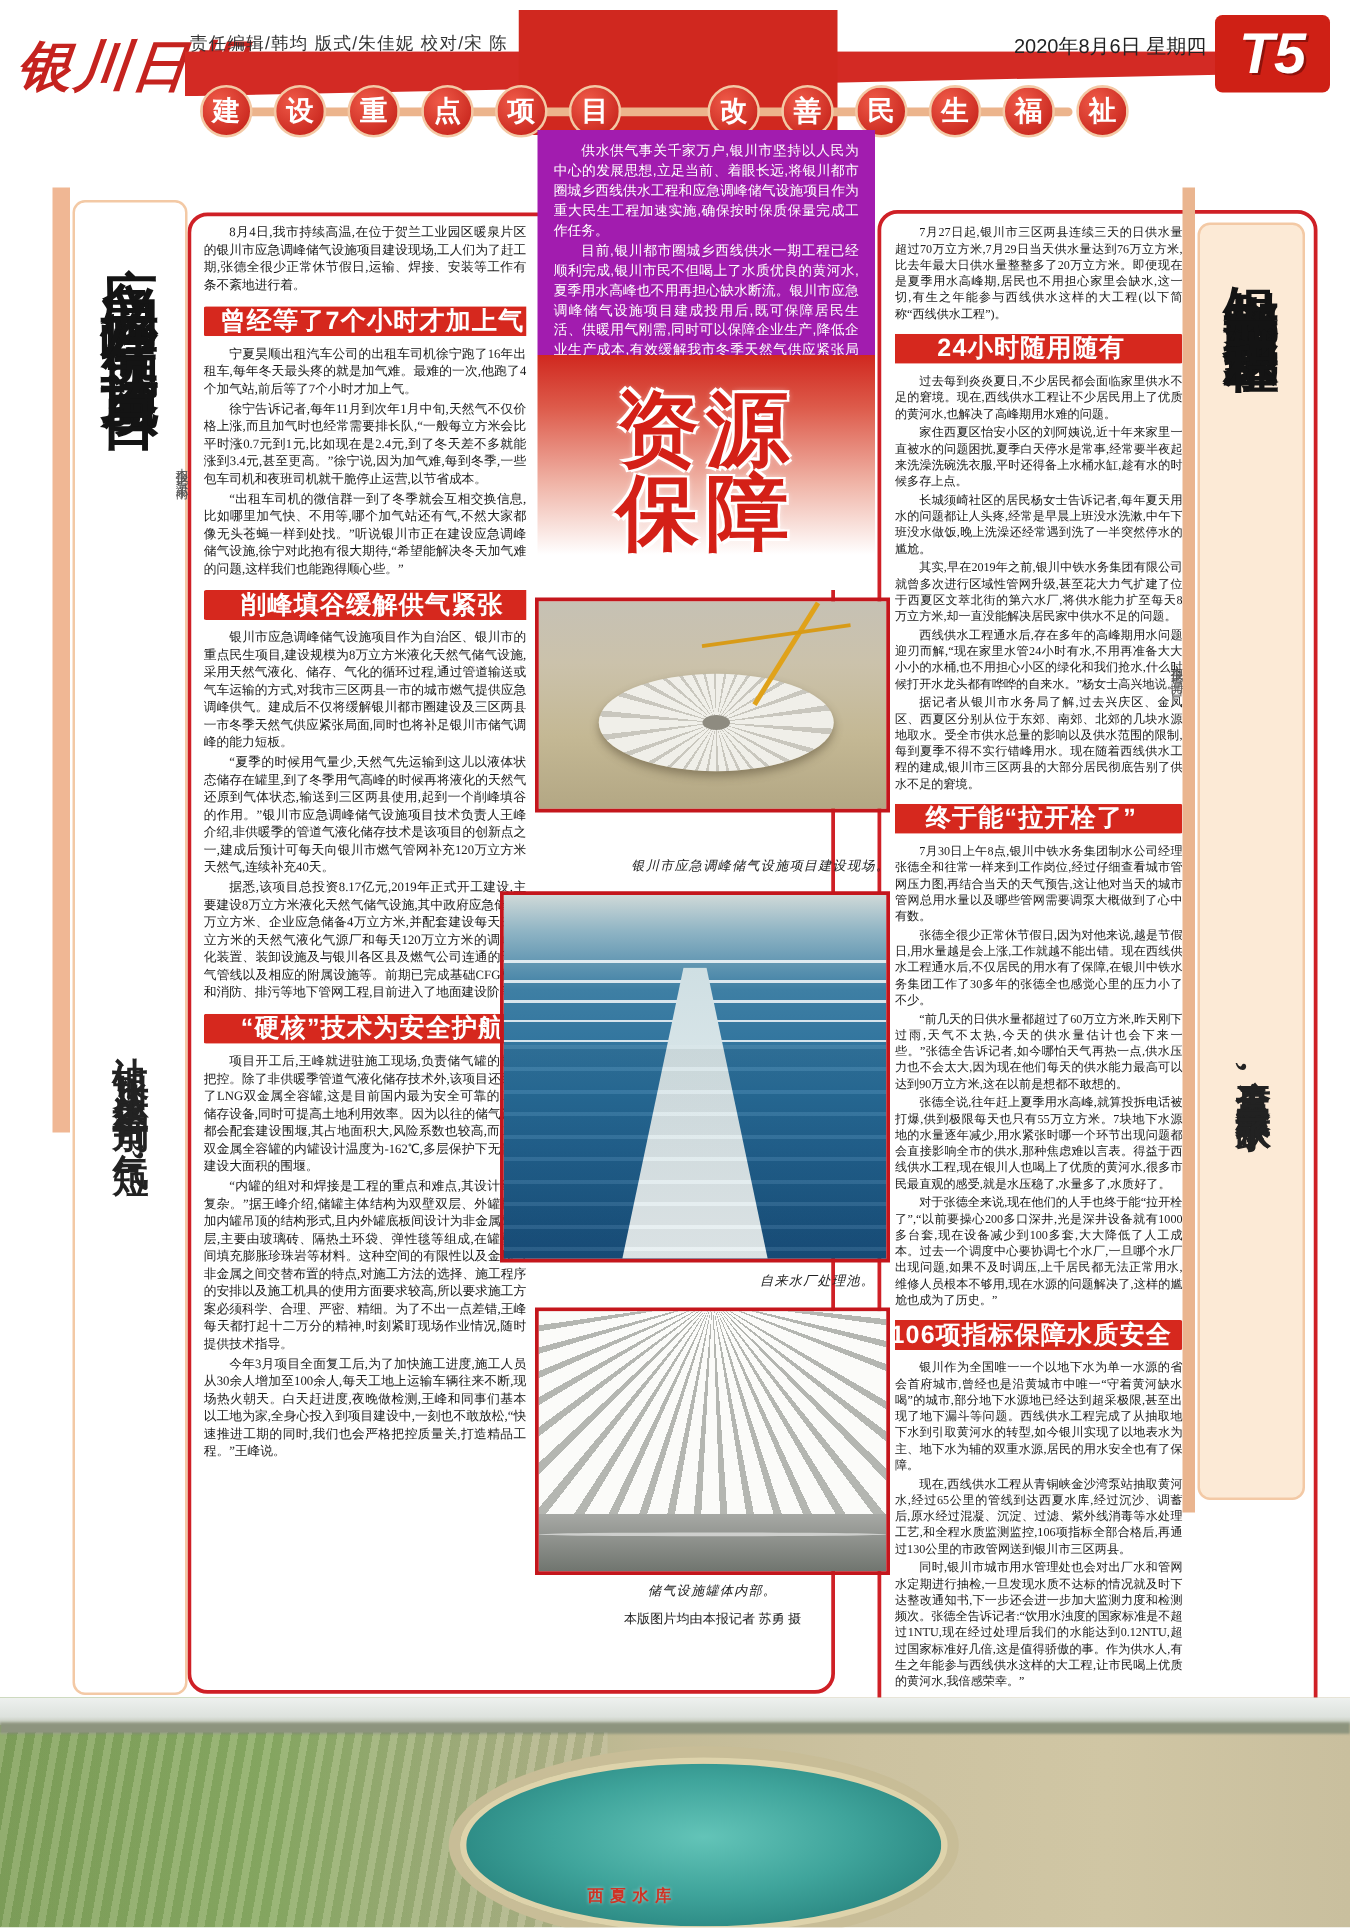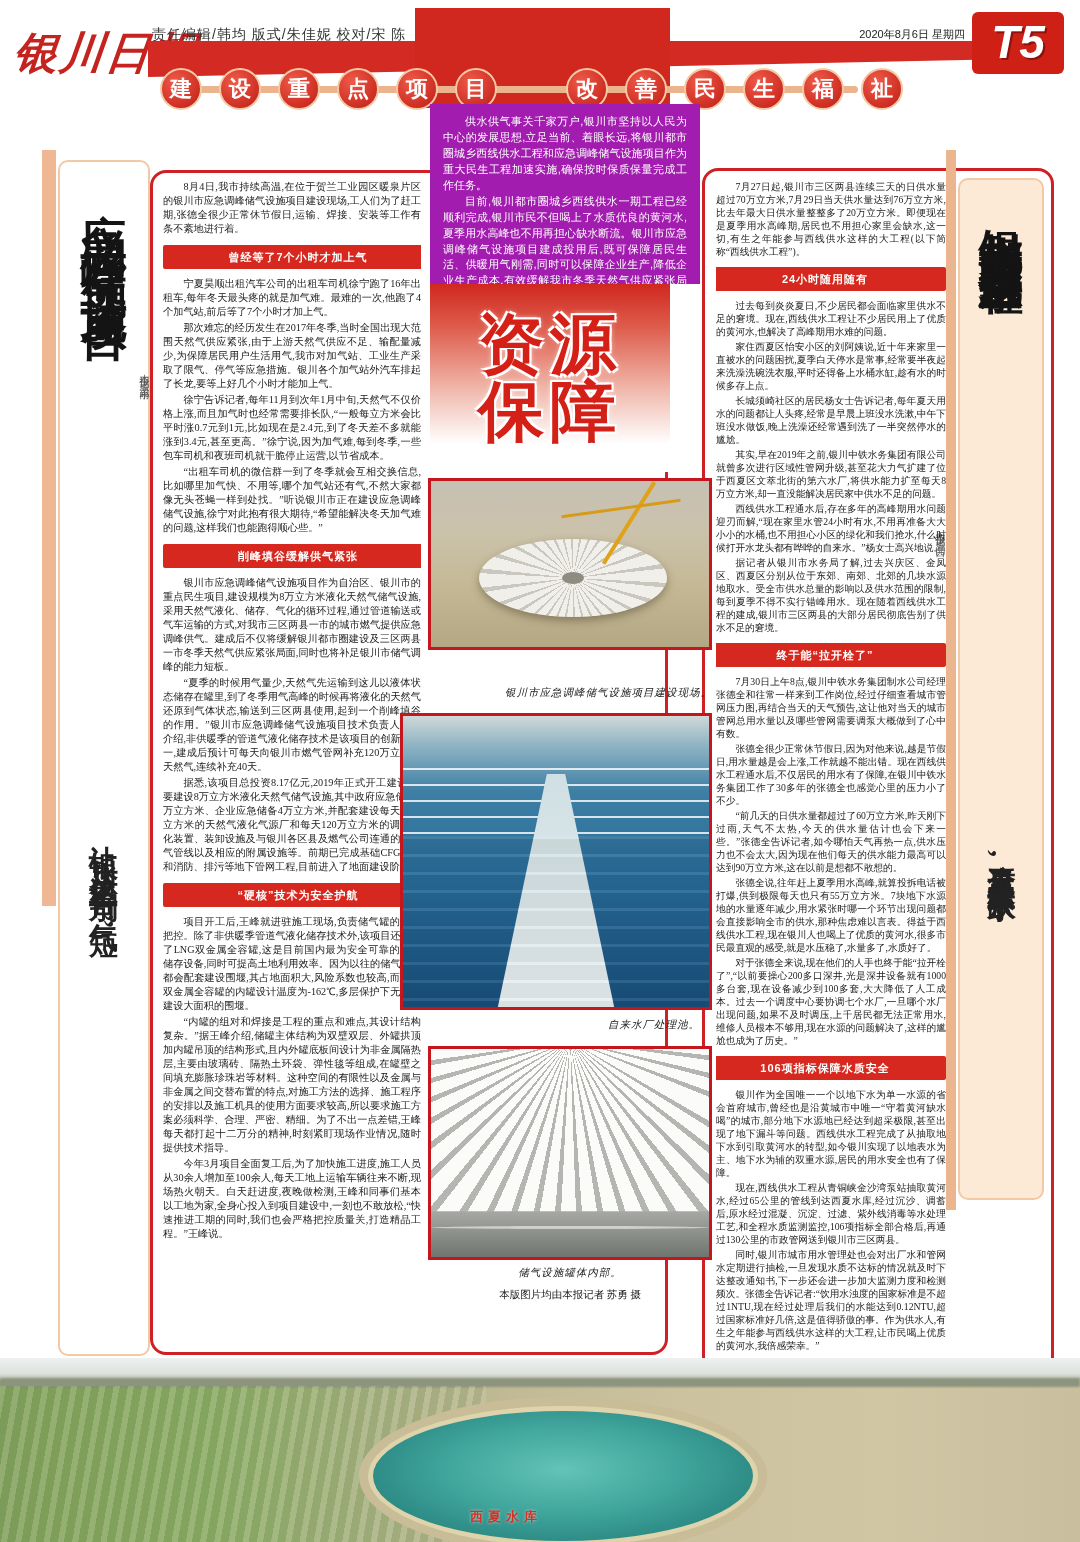--- a/index.html
+++ b/index.html
@@ -5,37 +5,37 @@
   html,body{margin:0;padding:0;}
   body{width:1080px;height:1542px;position:relative;background:#fff;
        font-family:"Liberation Sans","DejaVu Sans",sans-serif;overflow:hidden;}
   .abs{position:absolute;}
   
   .masthead{left:14px;top:24px;font-family:"Liberation Serif",serif;font-style:italic;
             font-weight:bold;font-size:44px;color:#c5231f;letter-spacing:2px;transform:skewX(-6deg);}
   .editors{left:152px;top:26px;font-size:14px;color:#333;letter-spacing:1px;}
   .red-band{left:148px;top:41px;width:828px;height:36px;background:#d32a24;
             clip-path:polygon(0 0,100% 0,100% 52%,0 100%);}
-  .issue-date{left:800px;top:27px;width:165px;text-align:right;font-size:11px;color:#222;}
+  .issue-date{left:800px;top:27px;width:165px;text-align:right;font-size:16px;color:#222;}
   .t5{left:972px;top:12px;width:92px;height:62px;background:#cf2015;border-radius:6px;
       color:#fff;font-size:46px;font-weight:900;font-style:italic;text-align:center;line-height:60px;
       text-shadow:2px 2px 0 #8e120b;}
   .center-red-top{left:415px;top:8px;width:255px;height:100px;background:#d0281f;}
   .banner-link{left:166px;top:86px;width:692px;height:7px;background:#ecb48c;border-radius:4px;z-index:2;}
   .banner-g{top:68px;display:flex;gap:17px;z-index:3;}
   .banner-g1{left:160px;}
   .banner-g2{left:566px;}
   .bchar{width:38px;height:38px;border-radius:50%;background:radial-gradient(circle at 35% 30%,#ef5a48,#c01b14);
          border:2px solid #f3c9a5;color:#fff;font-weight:900;font-size:22px;text-align:center;line-height:38px;
          font-family:"Liberation Serif",serif;}
   
   .intro-box{left:430px;top:104px;width:270px;height:180px;background:#a21caf;color:#fff;
              box-sizing:border-box;padding:10px 13px;font-size:11px;line-height:1.45;text-align:justify;z-index:4;}
   .intro-box p{margin:0;text-indent:2em;}
-  .ziyuan{left:430px;top:284px;width:240px;height:188px;z-index:4;
+  .ziyuan{left:430px;top:284px;width:270px;height:188px;z-index:4;
           background:linear-gradient(180deg,#d0281f 0%,#dd5a4a 22%,#f0b5a8 55%,#ffffff 85%);
           display:flex;flex-direction:column;align-items:center;justify-content:center;}
   .ziyuan div{font-family:"Liberation Serif",serif;font-weight:900;font-size:66px;line-height:1.02;
           color:#d42017;letter-spacing:6px;
           text-shadow:-2px -2px 0 #fff,2px -2px 0 #fff,-2px 2px 0 #fff,2px 2px 0 #fff,0 0 6px #fff;}
   
   .frame{border:3px solid #cf2026;border-radius:16px;box-sizing:border-box;}
   .frame-left{left:150px;top:170px;width:518px;height:1185px;}
   .frame-right{left:702px;top:168px;width:352px;height:1230px;}
   .rail-stripe-left{left:42px;top:150px;width:14px;height:756px;background:#f0b794;}
@@ -53,21 +53,21 @@
   .rail-right{left:958px;top:178px;width:86px;height:1022px;background:#fcead6;border:2px solid #f3c9a5;
               border-radius:10px;box-sizing:border-box;}
   .rail-right .rail-title{letter-spacing:4px;font-size:44px;}
   .rail-right .rail-sub{top:662px;font-size:28px;letter-spacing:2px;}
   
   .col{box-sizing:border-box;overflow:hidden;text-align:justify;color:#1a1a1a;
        font-family:"Liberation Serif",serif;}
   .col-mid{left:163px;top:180px;width:258px;height:1170px;font-size:10.2px;line-height:14px;}
   .col-right{left:716px;top:180px;width:230px;height:1212px;font-size:9.7px;line-height:13px;}
   .col p.para{margin:0 0 2px 0;text-indent:2em;}
-  .secbar{height:24px;background:#d6281e;color:#fff;font-weight:bold;font-size:11px;line-height:24px;
+  .secbar{height:24px;background:#d6281e;color:#fff;font-weight:bold;font-size:20px;line-height:24px;
           text-align:center;margin:9px 0 8px 0;letter-spacing:1px;
           font-family:"Liberation Sans",sans-serif;border-radius:2px;}
   .col-mid .secbar{margin-right:-12px;clip-path:polygon(0 0,calc(100% - 10px) 0,100% 50%,calc(100% - 10px) 100%,0 100%);}
   .col-right .secbar{margin-left:-12px;clip-path:polygon(10px 0,100% 0,100% 100%,10px 100%,0 50%);}
   
   .photo{border:3px solid #c4161c;box-sizing:border-box;overflow:hidden;}
   .photo1{left:428px;top:478px;width:284px;height:172px;
           background:linear-gradient(180deg,#c6c1b4 0%,#cbc2ab 30%,#c4b894 65%,#b3a784 100%);}
   .dome{position:absolute;left:48px;top:58px;width:188px;height:78px;border-radius:50%;
         background:repeating-conic-gradient(#f0efe9 0deg 9deg,#c9c7be 9deg 12deg);
@@ -160,21 +160,20 @@
   <div class="abs vt rail-title">银川都市圈城乡西线供水工程</div>
   <div class="abs vt rail-sub">这个夏天,家里终于不缺水了</div>
 </div>
 <div class="abs vt byline-v byline-right">本报记者 闫茜</div>
 
 <div class="abs col col-mid">
   <p class="para">8月4日,我市持续高温,在位于贺兰工业园区暖泉片区的银川市应急调峰储气设施项目建设现场,工人们为了赶工期,张德全很少正常休节假日,运输、焊接、安装等工作有条不紊地进行着。</p>
   <div class="secbar">曾经等了7个小时才加上气</div>
   <div>
       <p class="para">宁夏昊顺出租汽车公司的出租车司机徐宁跑了16年出租车,每年冬天最头疼的就是加气难。最难的一次,他跑了4个加气站,前后等了7个小时才加上气。</p>
-      <p class="para">那次难忘的经历发生在2017年冬季,当时全国出现大范围天然气供应紧张,由于上游天然气供应不足、输配量减少,为保障居民用户生活用气,我市对加气站、工业生产采取了限气、停气等应急措施。银川各个加气站外汽车排起了长龙,要等上好几个小时才能加上气。</p>
       <p class="para">徐宁告诉记者,每年11月到次年1月中旬,天然气不仅价格上涨,而且加气时也经常需要排长队,“一般每立方米会比平时涨0.7元到1元,比如现在是2.4元,到了冬天差不多就能涨到3.4元,甚至更高。”徐宁说,因为加气难,每到冬季,一些包车司机和夜班司机就干脆停止运营,以节省成本。</p>
       <p class="para">“出租车司机的微信群一到了冬季就会互相交换信息,比如哪里加气快、不用等,哪个加气站还有气,不然大家都像无头苍蝇一样到处找。”听说银川市正在建设应急调峰储气设施,徐宁对此抱有很大期待,“希望能解决冬天加气难的问题,这样我们也能跑得顺心些。”</p>
     </div>
   <div class="secbar">削峰填谷缓解供气紧张</div>
   <div>
       <p class="para">银川市应急调峰储气设施项目作为自治区、银川市的重点民生项目,建设规模为8万立方米液化天然气储气设施,采用天然气液化、储存、气化的循环过程,通过管道输送或气车运输的方式,对我市三区两县一市的城市燃气提供应急调峰供气。建成后不仅将缓解银川都市圈建设及三区两县一市冬季天然气供应紧张局面,同时也将补足银川市储气调峰的能力短板。</p>
       <p class="para">“夏季的时候用气量少,天然气先运输到这儿以液体状态储存在罐里,到了冬季用气高峰的时候再将液化的天然气还原到气体状态,输送到三区两县使用,起到一个削峰填谷的作用。”银川市应急调峰储气设施项目技术负责人王峰介绍,非供暖季的管道气液化储存技术是该项目的创新点之一,建成后预计可每天向银川市燃气管网补充120万立方米天然气,连续补充40天。</p>
       <p class="para">据悉,该项目总投资8.17亿元,2019年正式开工建设,主要建设8万立方米液化天然气储气设施,其中政府应急储备4万立方米、企业应急储备4万立方米,并配套建设每天30万立方米的天然气液化气源厂和每天120万立方米的调峰气化装置、装卸设施及与银川各区县及燃气公司连通的天然气管线以及相应的附属设施等。前期已完成基础CFG桩机和消防、排污等地下管网工程,目前进入了地面建设阶段。</p>
     </div>
   <div class="secbar">“硬核”技术为安全护航</div>

